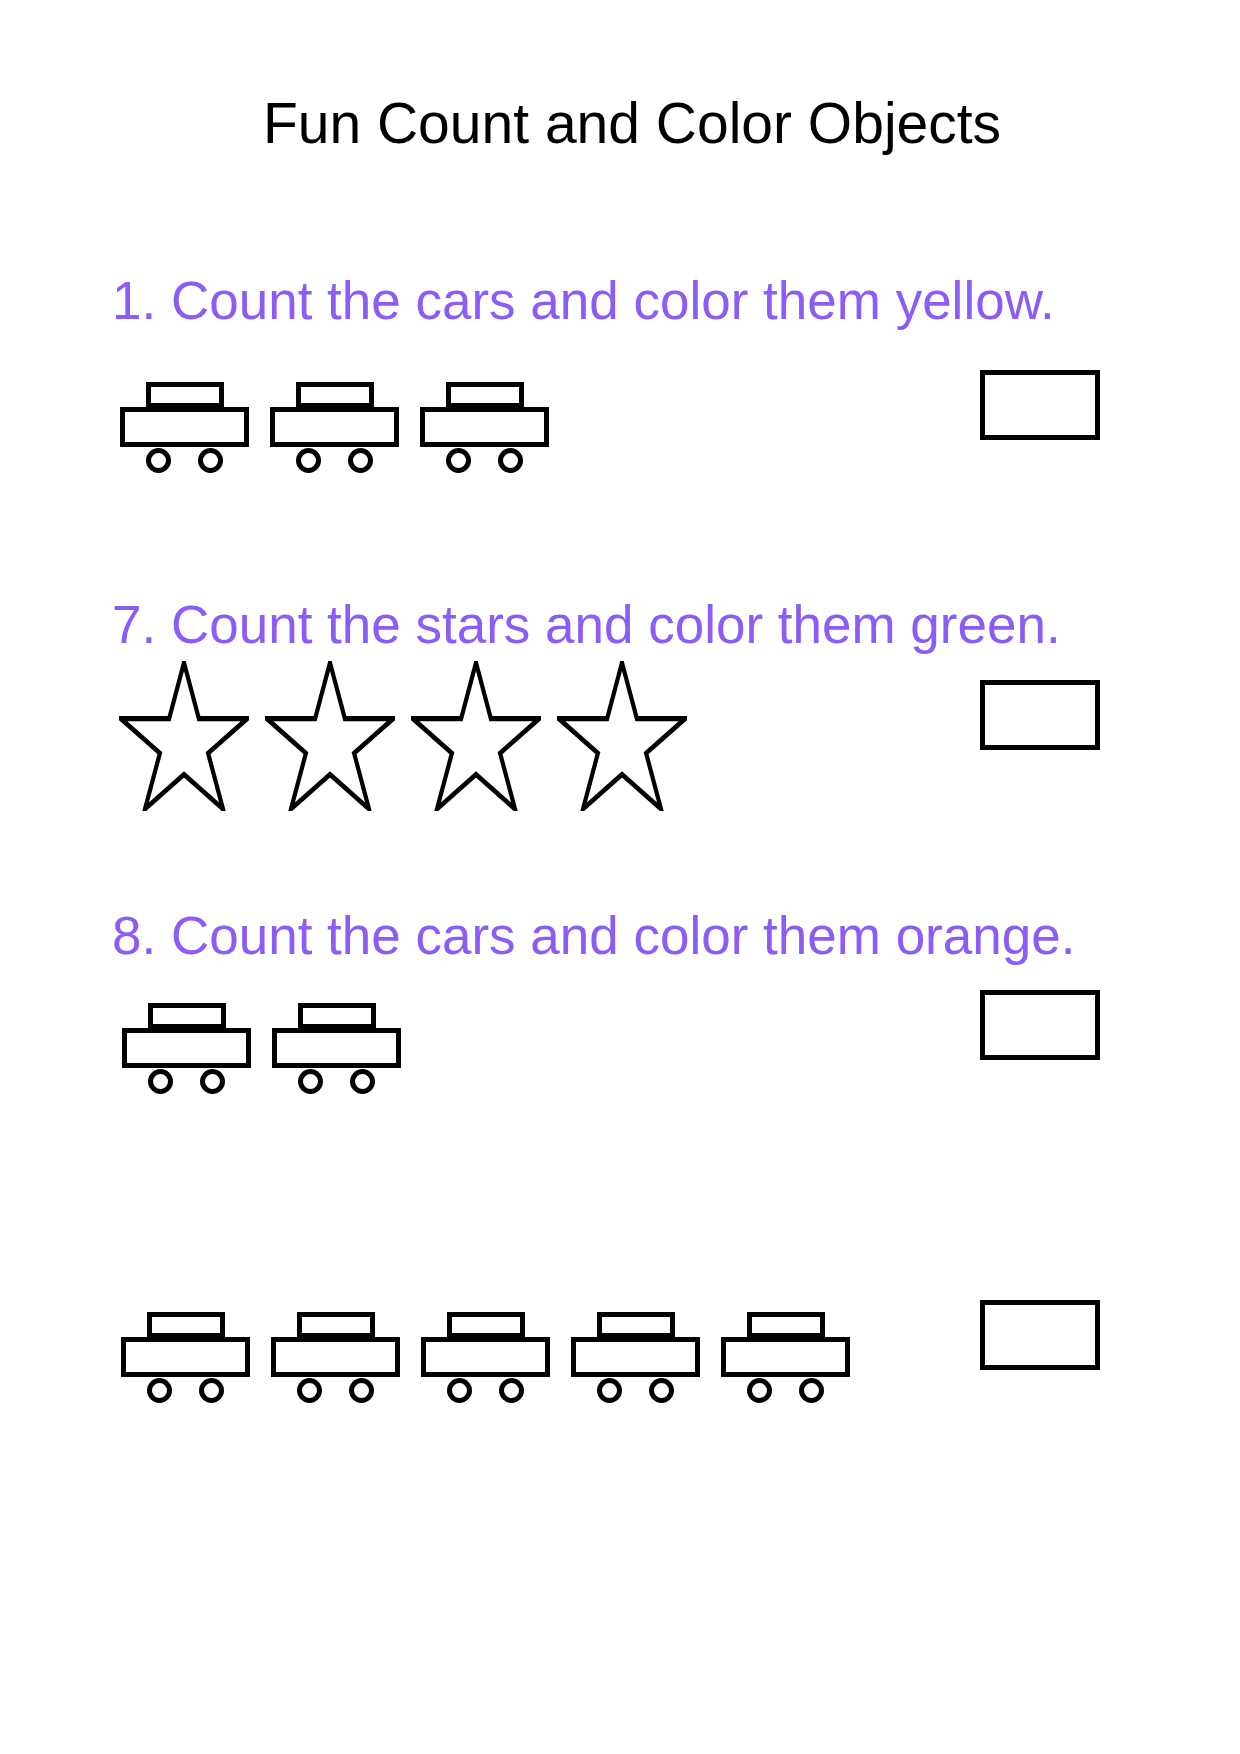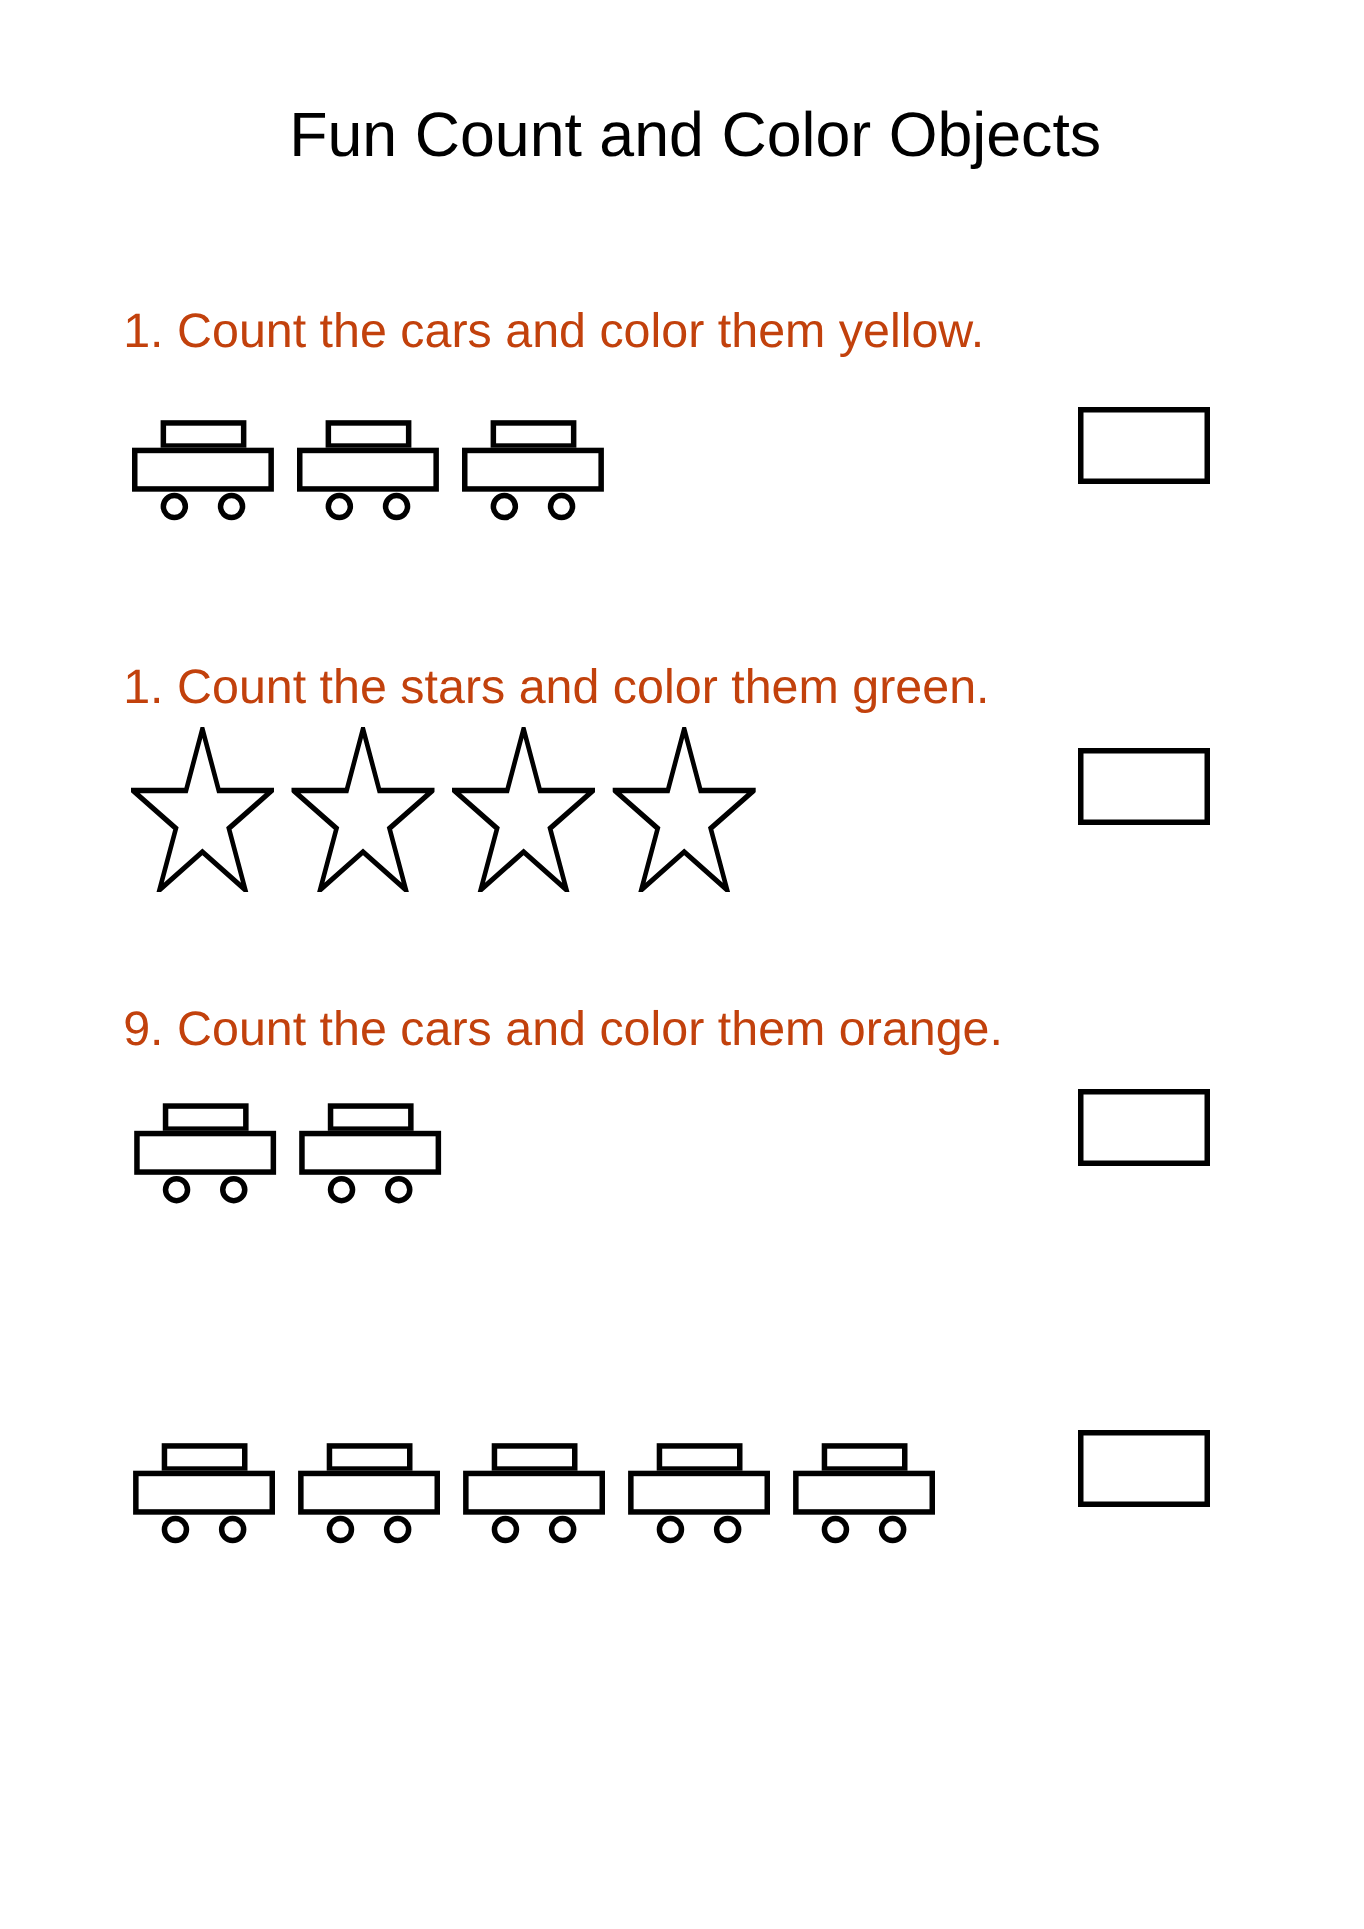--- a/index.html
+++ b/index.html
@@ -22,25 +22,25 @@
     text-align:center;
     font-size:57px;
     font-weight:400;
     line-height:70px;
     color:#000;
   }
   .title-line{display:block;}
   .q-label{
     position:absolute;
     left:112px;
-    font-size:44px;
+    font-size:53px;
     font-weight:400;
     line-height:46px;
     white-space:nowrap;
-    color:#c2410c;
+    color:#8b5cf6;
   }
   .label-1{top:278px}
   .label-2{top:602px}
   .label-3{top:913px}
   .label-4{top:1222px}
 
   .shape-row{position:absolute;display:flex;align-items:flex-start;}
   .row-1{top:382px;left:120px;gap:21px;}
   .row-2{top:661px;left:119px;gap:16px;}
   .row-3{top:1003px;left:122px;gap:21px;}
@@ -105,38 +105,38 @@
       </div>
       <div class="car">
         <div class="car-cab"></div>
         <div class="car-body"></div>
         <div class="car-wheel car-wheel-left"></div>
         <div class="car-wheel car-wheel-right"></div>
       </div>
     </div>
   <div class="answer-box box-1"></div>
 
-  <div class="q-label label-2">1. Count the stars and color them green.</div>
+  <div class="q-label label-2">7. Count the stars and color them green.</div>
   <div class="shape-row row-2">
       <svg class="star" viewBox="3 1 94 89" preserveAspectRatio="none">
         <polygon points="50,2 60.75,35.2 95.7,35.2 67.4,55.65 78.2,88.8 50,68.3 21.8,88.8 32.6,55.65 4.3,35.2 39.25,35.2" fill="none" stroke="#000000" stroke-width="3"></polygon>
       </svg>
       <svg class="star" viewBox="3 1 94 89" preserveAspectRatio="none">
         <polygon points="50,2 60.75,35.2 95.7,35.2 67.4,55.65 78.2,88.8 50,68.3 21.8,88.8 32.6,55.65 4.3,35.2 39.25,35.2" fill="none" stroke="#000000" stroke-width="3"></polygon>
       </svg>
       <svg class="star" viewBox="3 1 94 89" preserveAspectRatio="none">
         <polygon points="50,2 60.75,35.2 95.7,35.2 67.4,55.65 78.2,88.8 50,68.3 21.8,88.8 32.6,55.65 4.3,35.2 39.25,35.2" fill="none" stroke="#000000" stroke-width="3"></polygon>
       </svg>
       <svg class="star" viewBox="3 1 94 89" preserveAspectRatio="none">
         <polygon points="50,2 60.75,35.2 95.7,35.2 67.4,55.65 78.2,88.8 50,68.3 21.8,88.8 32.6,55.65 4.3,35.2 39.25,35.2" fill="none" stroke="#000000" stroke-width="3"></polygon>
       </svg>
     </div>
   <div class="answer-box box-2"></div>
 
-  <div class="q-label label-3">9. Count the cars and color them orange.</div>
+  <div class="q-label label-3">8. Count the cars and color them orange.</div>
   <div class="shape-row row-3">
       <div class="car">
         <div class="car-cab"></div>
         <div class="car-body"></div>
         <div class="car-wheel car-wheel-left"></div>
         <div class="car-wheel car-wheel-right"></div>
       </div>
       <div class="car">
         <div class="car-cab"></div>
         <div class="car-body"></div>

